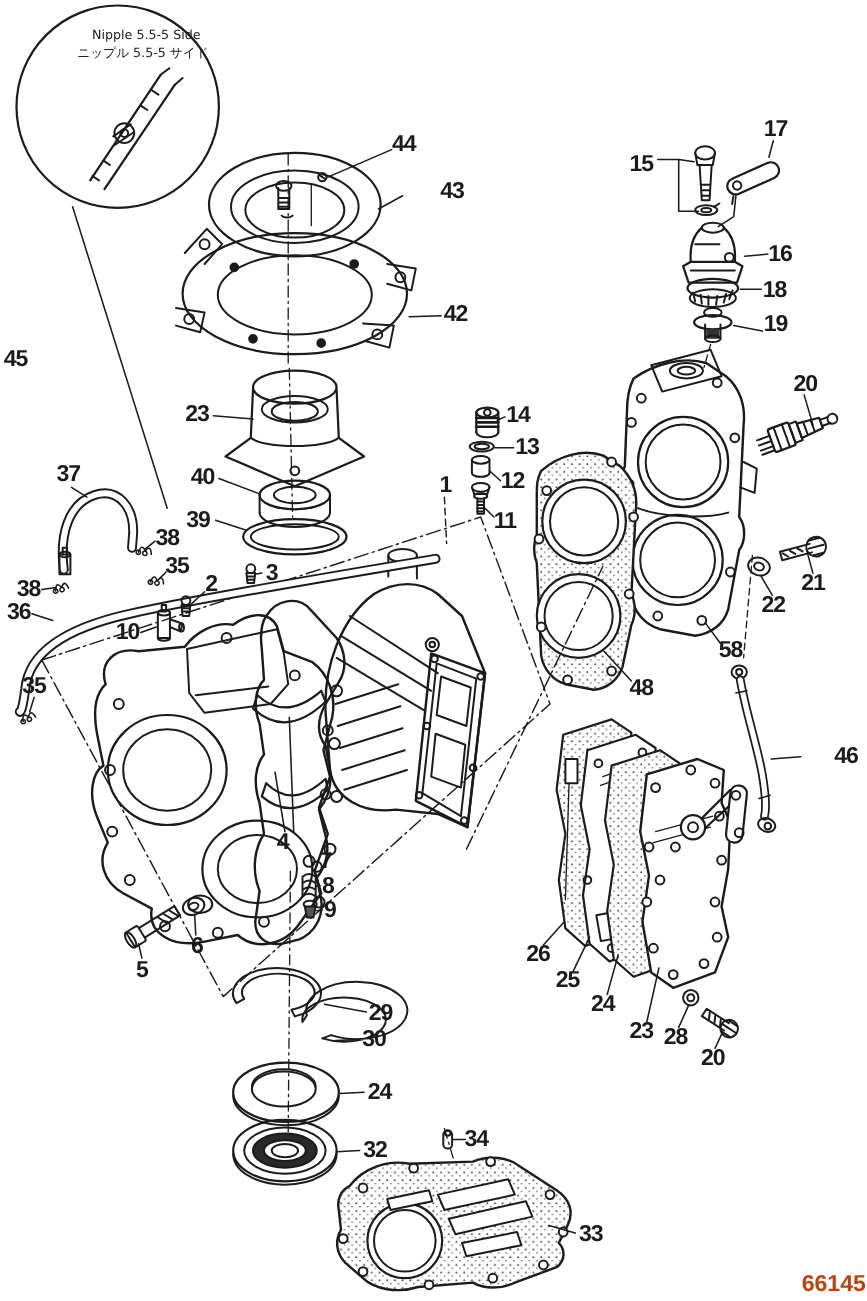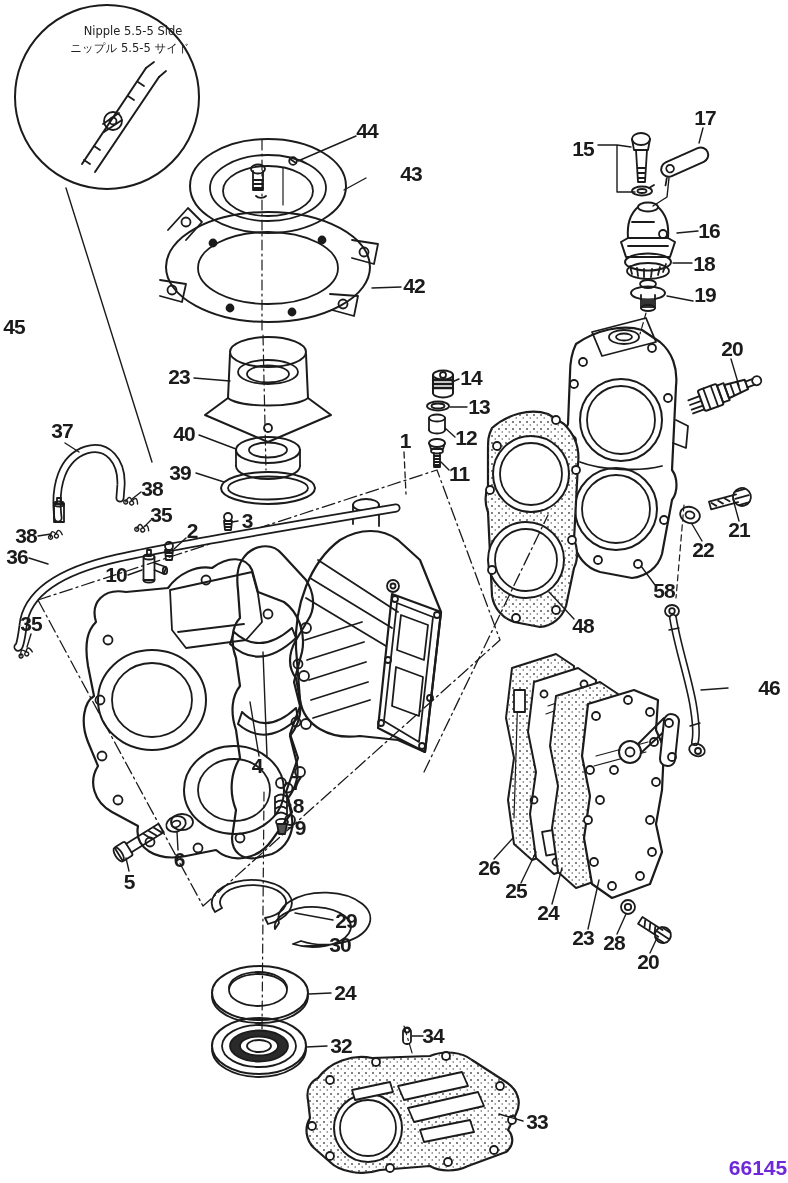--- a/index.html
+++ b/index.html
@@ -5,21 +5,21 @@
   html,body{margin:0;padding:0;background:#ffffff;}
   .stage{position:relative;width:788px;height:1183px;background:#ffffff;overflow:hidden;
          font-family:"Liberation Sans",sans-serif;}
   .stage svg{position:absolute;left:0;top:0;}
   .callout{position:absolute;transform:translate(-50%,-50%);
            font:700 21px "Liberation Sans",sans-serif;color:#1b1b1b;letter-spacing:-1px;
            white-space:nowrap;user-select:none;}
   .inset-line{position:absolute;transform:translate(-50%,-50%);
               font:400 11.5px "DejaVu Sans",sans-serif;color:#222;white-space:nowrap;}
   .fig-num{position:absolute;transform:translate(-50%,-50%);
-           font:700 21px "Liberation Sans",sans-serif;color:#6d28d9;letter-spacing:0;}
+           font:700 21px "Liberation Sans",sans-serif;color:#c2410c;letter-spacing:0;}
 </style>
 </head>
 <body>
 
 <div class="stage">
 
 <svg width="788" height="1183" viewBox="0 0 788 1183" stroke="#1b1b1b" fill="none" stroke-width="1.8" stroke-linecap="round" stroke-linejoin="round">
   <defs>
     <pattern id="stip" patternUnits="userSpaceOnUse" width="7" height="7">
       <circle cx="2" cy="2" r="0.9" fill="#444" stroke="none"></circle>

